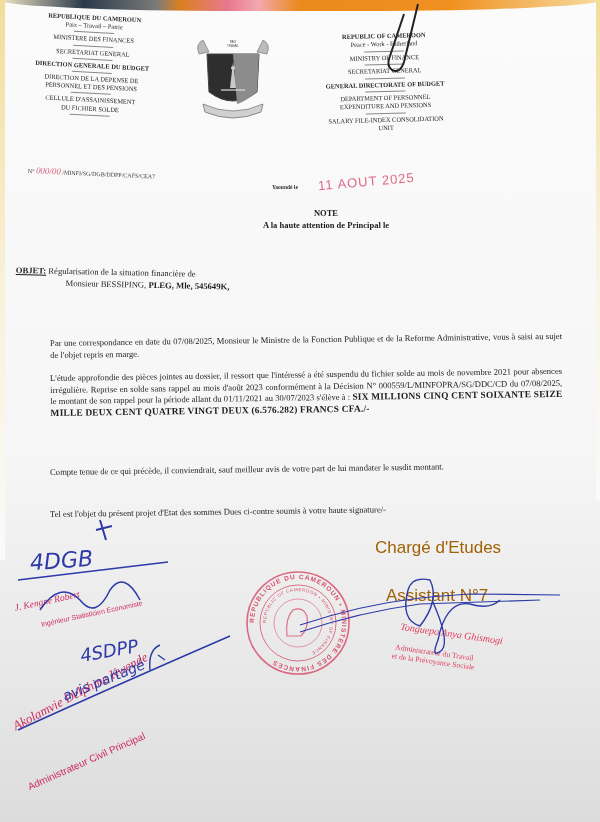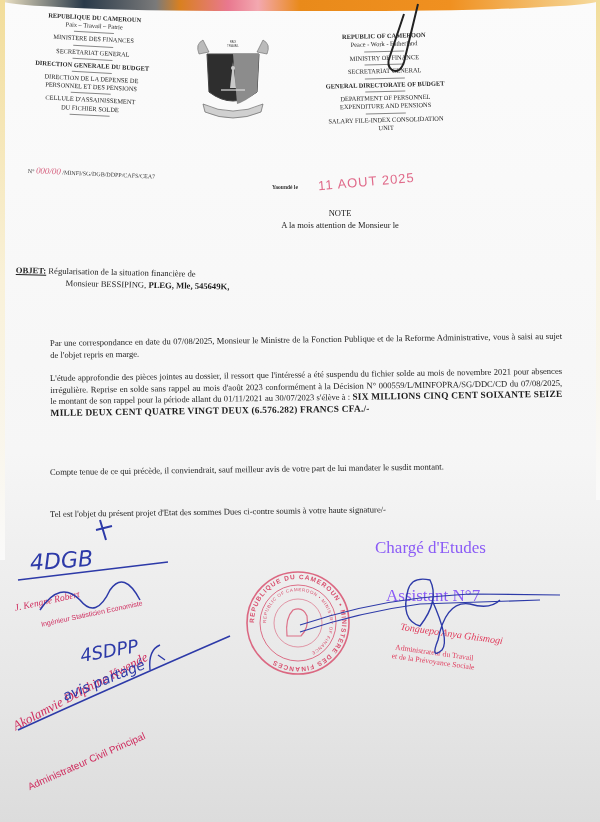--- a/index.html
+++ b/index.html
@@ -31,34 +31,34 @@
   .hdr-right .sep { width: 40px; margin: 2px auto; border-top: 1px solid #888; }
 
   .emblem { position: absolute; left: 193px; top: 34px; width: 80px; height: 95px; }
 
   .ref { position: absolute; left: 28px; top: 165px; font-size: 6px; transform: rotate(2.5deg); transform-origin: left top; color: #333; white-space: nowrap; }
   .ref .num { color: #d45b7a; font-style: italic; font-size: 9px; }
 
   .yaounde { position: absolute; left: 272px; top: 184px; font-size: 5.5px; font-weight: bold; color: #333; }
   .datestamp { position: absolute; left: 318px; top: 174px; color: #e06a8a; font-size: 13px; letter-spacing: 1px; transform: rotate(-5deg); font-family: "Liberation Sans", sans-serif; }
 
-  .note { position: absolute; left: 240px; top: 208px; width: 200px; text-align: center; font-weight: normal; font-size: 8.5px; line-height: 11.5px; }
+  .note { position: absolute; left: 226px; top: 208px; width: 200px; text-align: center; font-weight: bold; font-size: 8.5px; line-height: 11.5px; }
 
   .objet { position: absolute; left: 16px; top: 264px; width: 400px; font-size: 8.6px; line-height: 12px; transform: rotate(1.2deg); transform-origin: left top; }
   .objet .lbl { font-weight: bold; text-decoration: underline; }
   .objet .l2 { padding-left: 50px; }
 
   .para { position: absolute; left: 50px; width: 512px; font-size: 8.6px; line-height: 11.7px; text-align: justify; transform: rotate(-0.8deg); transform-origin: left top; }
   .p1 { top: 338px; }
   .p2 { top: 373px; }
   .p3 { top: 467px; }
   .p4 { top: 509px; }
   .amount { font-weight: bold; font-size: 9.4px; letter-spacing: 0.2px; }
 
-  .red { color: #8b5cf6; font-family: Liberation Serif, serif; }
+  .red { color: #a16207; font-family: Liberation Sans, sans-serif; }
   .charge { position: absolute; left: 375px; top: 538px; font-size: 17px; }
   .assistant { position: absolute; left: 386px; top: 586px; font-size: 17px; }
   .sig-name-r { position: absolute; left: 400px; top: 628px; font-size: 10px; font-style: italic; transform: rotate(8deg); color: #e03a5a; font-family: "Liberation Serif", serif; }
   .sig-title-r { position: absolute; left: 392px; top: 648px; font-size: 7.6px; line-height: 9px; text-align: center; transform: rotate(8deg); color: #e04060; }
 
   .pink { color: #cf2c5e; }
   .sig-l1-name { position: absolute; left: 14px; top: 596px; font-size: 9.5px; font-style: italic; transform: rotate(-12deg); }
   .sig-l1-title { position: absolute; left: 40px; top: 610px; font-size: 7px; transform: rotate(-12deg); font-family: "Liberation Sans", sans-serif; }
   .sig-l2-name { position: absolute; left: 10px; top: 720px; font-size: 13px; font-style: italic; transform: rotate(-28deg); transform-origin: left top; }
   .sig-l2-title { position: absolute; left: 26px; top: 782px; font-size: 10px; transform: rotate(-24deg); transform-origin: left top; font-family: "Liberation Sans", sans-serif; }
@@ -130,21 +130,21 @@
   <span>N°</span>
   <span class="num">000/00</span>
   <span>/MINFI/SG/DGB/DDPP/CAFS/CEA7</span>
 </div>
 
 <div class="yaounde">Yaoundé le</div>
 <div class="datestamp">11 AOUT 2025</div>
 
 <div class="note">
   <div>NOTE</div>
-  <div>A la mois attention de Monsieur le</div>
+  <div>A la haute attention de Principal le</div>
 </div>
 
 <div class="objet">
   <div><span class="lbl">OBJET:</span> <span>Régularisation de la situation financière de</span></div>
   <div class="l2"><span>Monsieur BESSIPING,</span> <b>PLEG, Mle, 545649K,</b></div>
 </div>
 
 <div class="para p1">Par une correspondance en date du 07/08/2025, Monsieur le Ministre de la Fonction Publique et de la Reforme Administrative, vous à saisi au sujet de l'objet repris en marge.</div>
 <div class="para p2">
   <span>L'étude approfondie des pièces jointes au dossier, il ressort que l'intéressé a été suspendu du fichier solde au mois de novembre 2021 pour absences irrégulière. Reprise en solde sans rappel au mois d'août 2023 conformément à la Décision N° 000559/L/MINFOPRA/SG/DDC/CD du 07/08/2025, le montant de son rappel pour la période allant du 01/11/2021 au 30/07/2023 s'élève à :</span>

